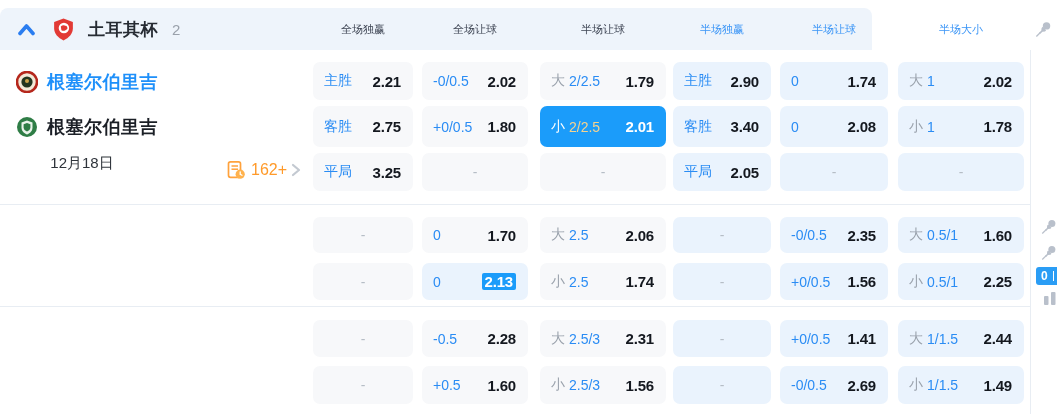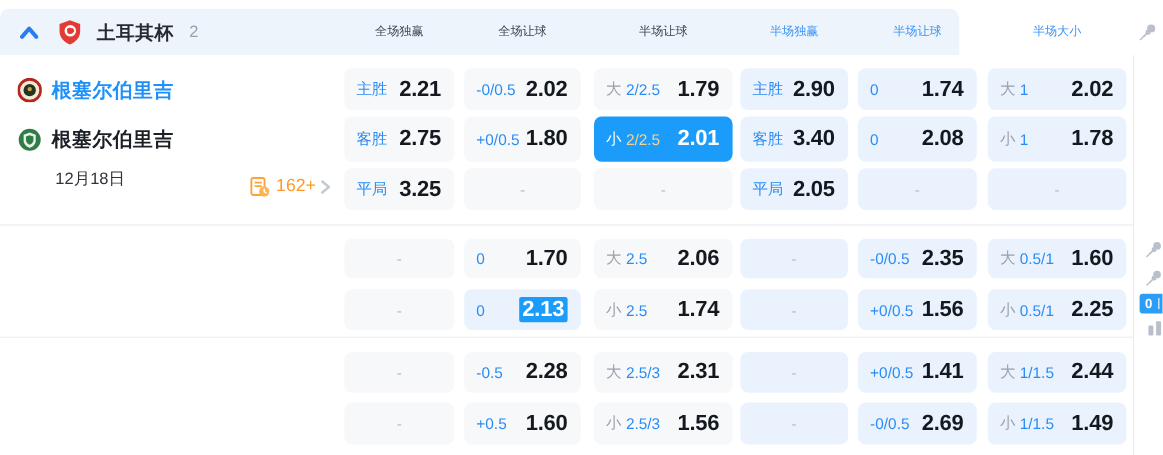--- a/index.html
+++ b/index.html
@@ -31,21 +31,21 @@
   .markets{position:absolute;left:226px;top:160px;display:flex;align-items:center;cursor:pointer;}
   .mk-txt{margin-left:5px;font-size:16px;color:#ff9a2a;}
   .mk-chev{margin-left:4px;width:10px;height:14px;}
   
   .cell{position:absolute;border-radius:7px;display:flex;align-items:center;cursor:pointer;}
   .bg-gray{background:#f7f8fa;}
   .bg-blue{background:#eaf3fd;}
   .cell .pre{color:#9aa2ac;font-size:14px;margin-left:11px;}
   .cell .lab{color:#2a8cf4;font-size:14px;margin-left:11px;}
   .cell .pre+.lab{margin-left:4px;text-align:right;}
-  .cell .val{margin-left:auto;margin-right:12px;font-size:20px;font-weight:700;color:#14181f;letter-spacing:-.2px;}
+  .cell .val{margin-left:auto;margin-right:12px;font-size:15px;font-weight:700;color:#14181f;letter-spacing:-.2px;}
   .cell.dash{justify-content:center;cursor:default;}
   .cell.dash .dmark{color:#b6bdc6;font-size:14px;}
   .cell.selected{background:#1b9cfa;}
   .cell.selected .pre{color:#fff;}
   .cell.selected .lab{color:#f5d38f;}
   .cell.selected .val{color:#fff;}
   .val.flash{background:#1b9cfa;color:#fff;padding:0 3px;border-radius:2px;}
   
   .hr{position:absolute;left:0;width:1030px;height:1px;background:#e8edf3;}
   .hr1{top:204px}.hr2{top:306px}

